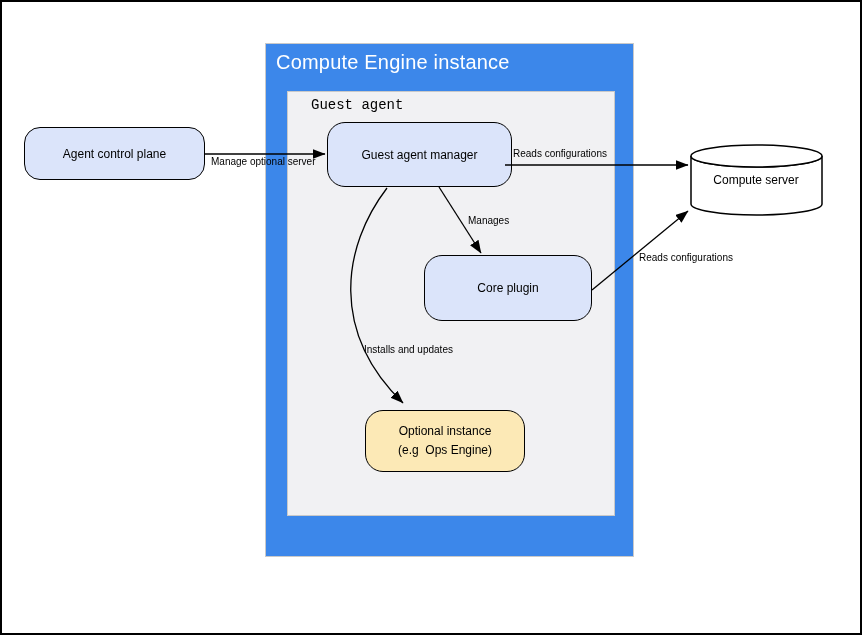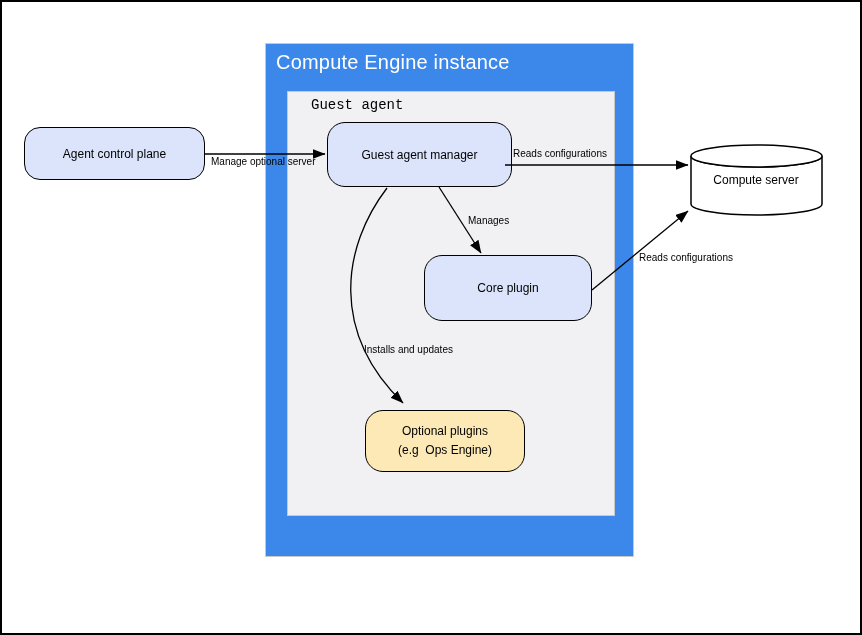--- a/index.html
+++ b/index.html
@@ -61,21 +61,21 @@
     </div>
   </div>
 
   <div class="node node-blue acp">Agent control plane</div>
 
   <div class="node node-blue gam">Guest agent manager</div>
 
   <div class="node node-blue core">Core plugin</div>
 
   <div class="node node-yellow opt">
-    <div class="line1">Optional plugins</div>
+    <div class="line1">Optional instance</div>
     <div class="line2">(e.g  Ops Engine)</div>
   </div>
 
   <div class="cyl-label">Compute server</div>
 
   <svg class="edges" width="862" height="635" viewBox="0 0 862 635" xmlns="http://www.w3.org/2000/svg">
     <defs>
       <marker id="arrow" markerWidth="14" markerHeight="11" refX="12.5" refY="5" orient="auto" markerUnits="userSpaceOnUse">
         <path d="M0,0 L13,5 L0,10 Z" fill="#000"></path>
       </marker>

